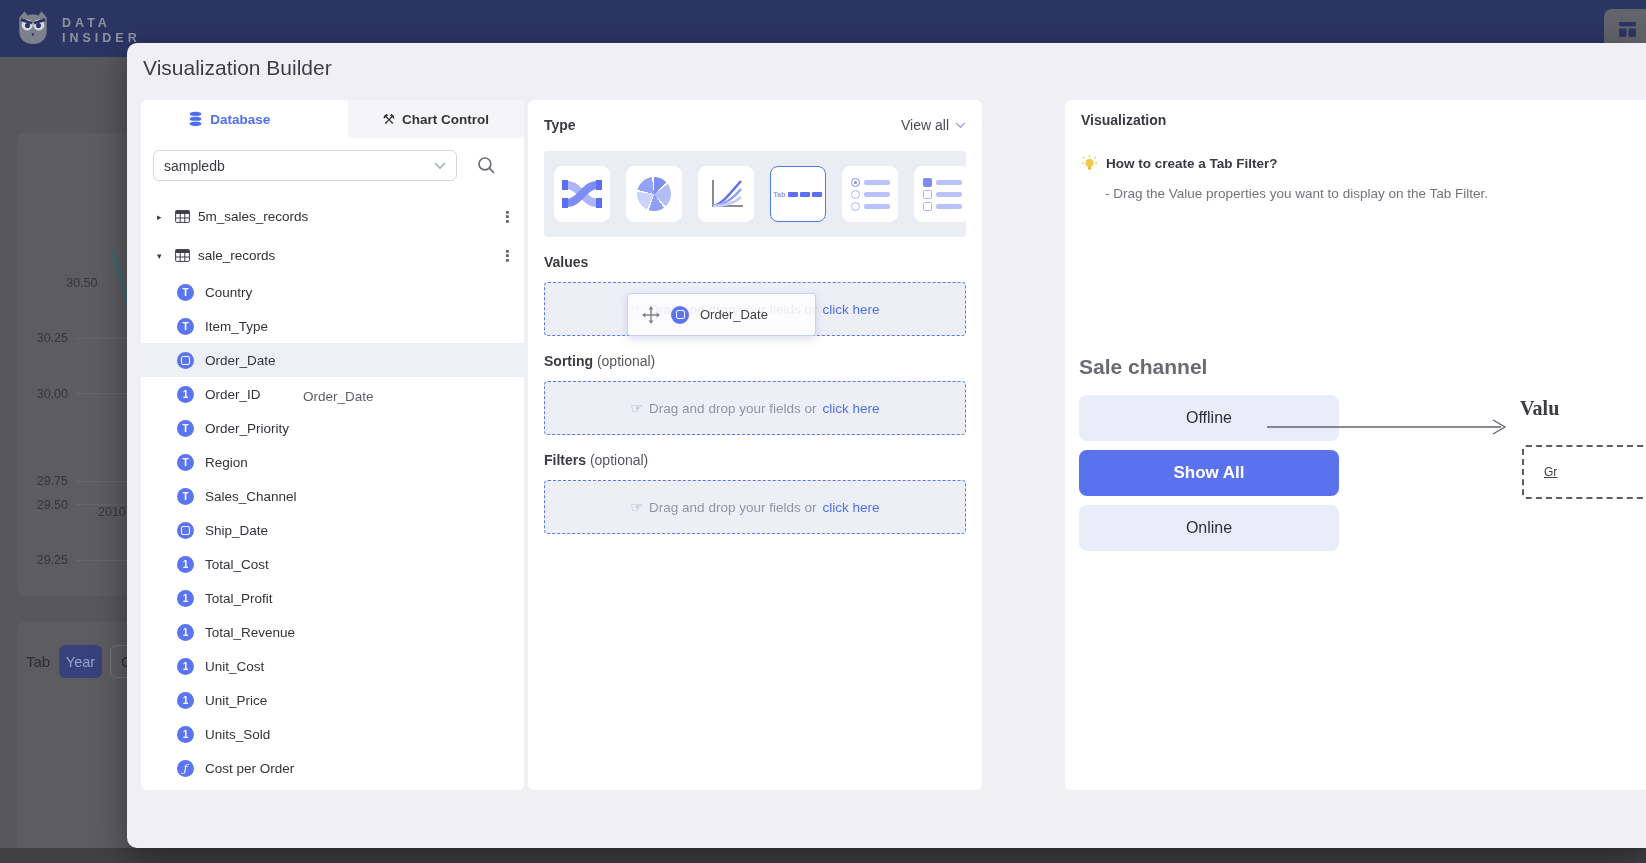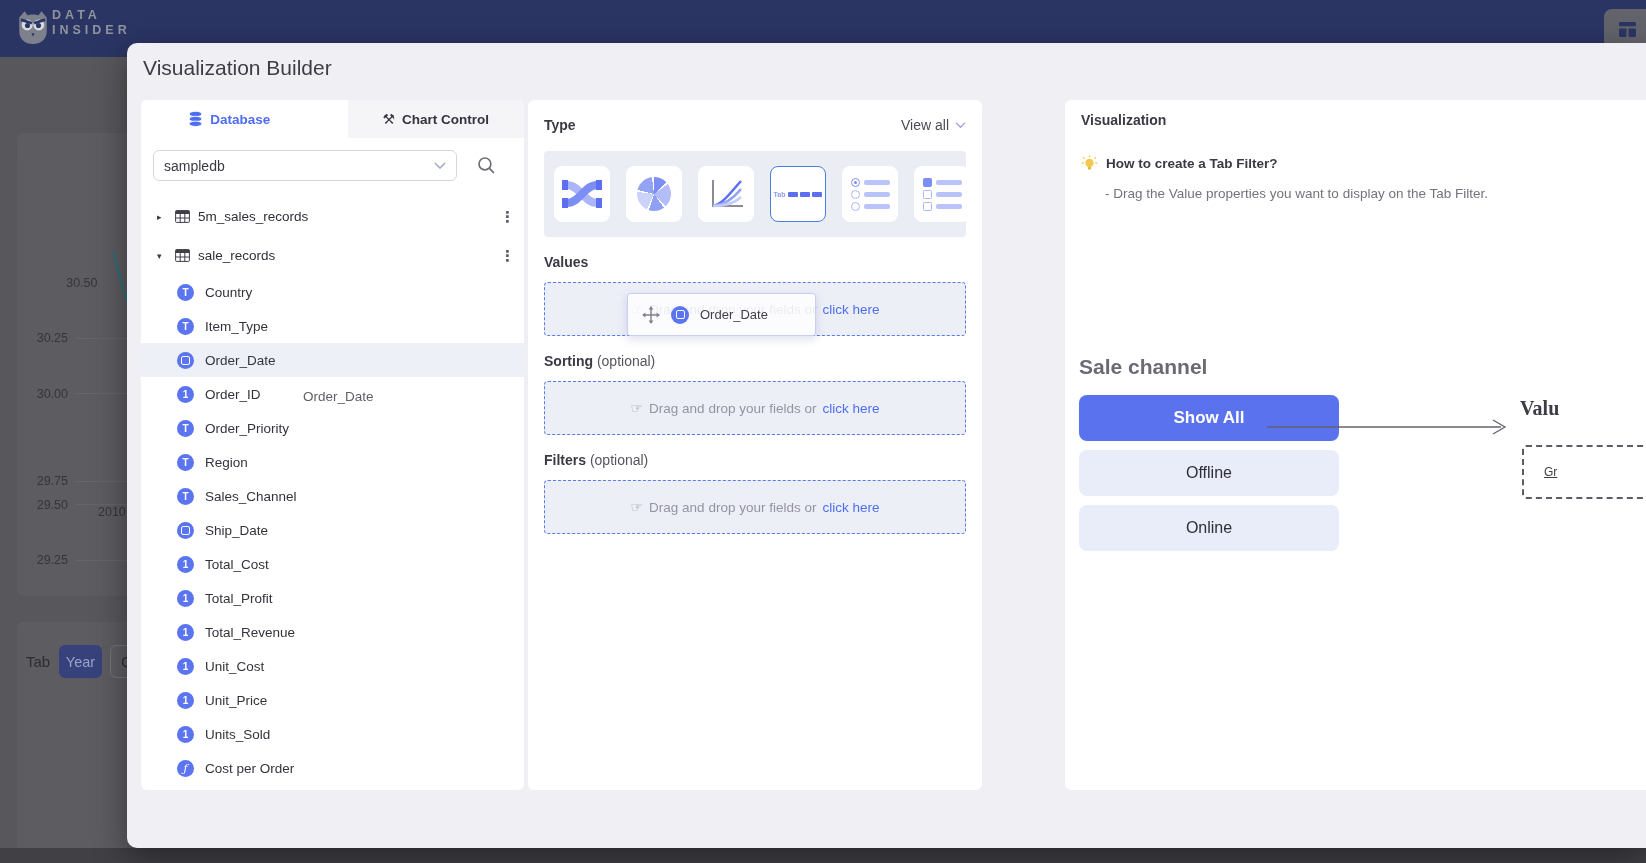--- a/index.html
+++ b/index.html
@@ -15,21 +15,21 @@
   .bg-title{font-size:21px;color:#26262d;margin-left:14px;white-space:nowrap;}
   .ytick-row{position:absolute;left:0;width:127px;height:14px;display:flex;align-items:center;}
   .ytick-label{width:68px;text-align:right;font-size:12.5px;color:#35353c;}
   .ytick-line{flex:1;height:1px;background:#65656a;margin-left:8px;}
   .xtick{position:absolute;font-size:12.5px;color:#35353c;}
   .bg-chip{position:absolute;height:33px;border-radius:6px;display:flex;align-items:center;justify-content:center;font-size:14.5px;}
   .bg-strip-bottom{position:absolute;left:0;bottom:0;width:1646px;height:15px;background:#404045;}
 
   
   .topbar{position:absolute;left:0;top:0;width:1646px;height:57px;background:#2b3564;z-index:5;}
-  .brand{position:absolute;left:14px;top:8px;display:flex;align-items:flex-start;gap:0;}
+  .brand{position:absolute;left:14px;top:8px;display:flex;align-items:flex-end;gap:10px;}
   .brand-text{display:flex;flex-direction:column;line-height:15px;}
   .brand-text span{font-size:12.5px;font-weight:bold;letter-spacing:4px;color:#8f939e;}
   .tb-btn{position:absolute;left:1604px;top:9px;width:120px;height:40px;background:#63646b;border-radius:8px;
           display:flex;align-items:center;gap:8px;padding-left:14px;box-sizing:border-box;}
   .tb-btn span{color:#2b3564;font-size:14px;font-weight:bold;}
 
   
   .modal{position:absolute;left:127px;top:43px;width:1519px;height:805px;background:#f0f0f4;
          border-radius:10px 0 0 10px;z-index:10;box-shadow:0 10px 34px rgba(0,0,0,.4);}
   .modal-title{position:absolute;left:16px;top:13px;font-size:21px;color:#3d3d46;}
@@ -469,22 +469,22 @@
           </g>
         </svg>
         <span class="tip-title">How to create a Tab Filter?</span>
       </div>
       <div class="tip-body">- Drag the Value properties you want to display on the Tab Filter.</div>
     </div>
 
     <div class="sale-block">
       <div class="sale-title">Sale channel</div>
       <div id="sale-options">
+          <div class="sale-btn">Offline</div>
           <div class="sale-btn sel">Show All</div>
-          <div class="sale-btn">Offline</div>
           <div class="sale-btn">Online</div>
         </div>
     </div>
 
     <svg class="abs" style="left:200px;top:315px;" width="246" height="24" viewBox="0 0 246 24">
       <line x1="2" y1="12" x2="236" y2="12" stroke="#63636d" stroke-width="1.3"></line>
       <polyline points="228,5 240,12 228,19" fill="none" stroke="#63636d" stroke-width="1.3"></polyline>
     </svg>
     <div class="anno-value">Valu</div>
     <div class="anno-box">

